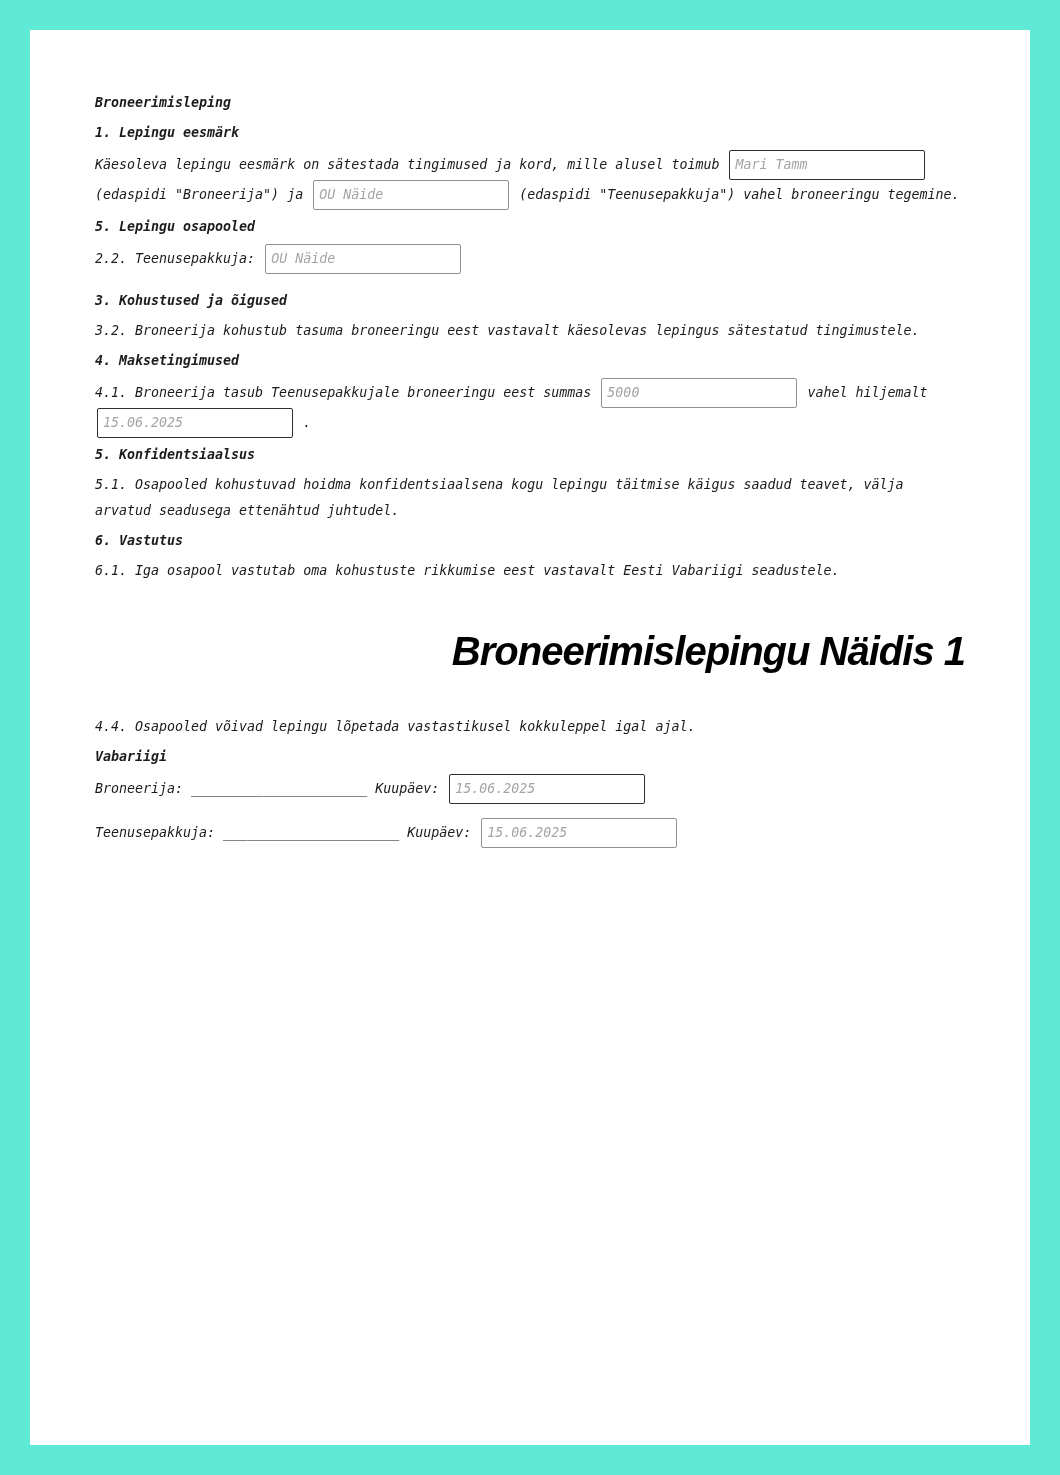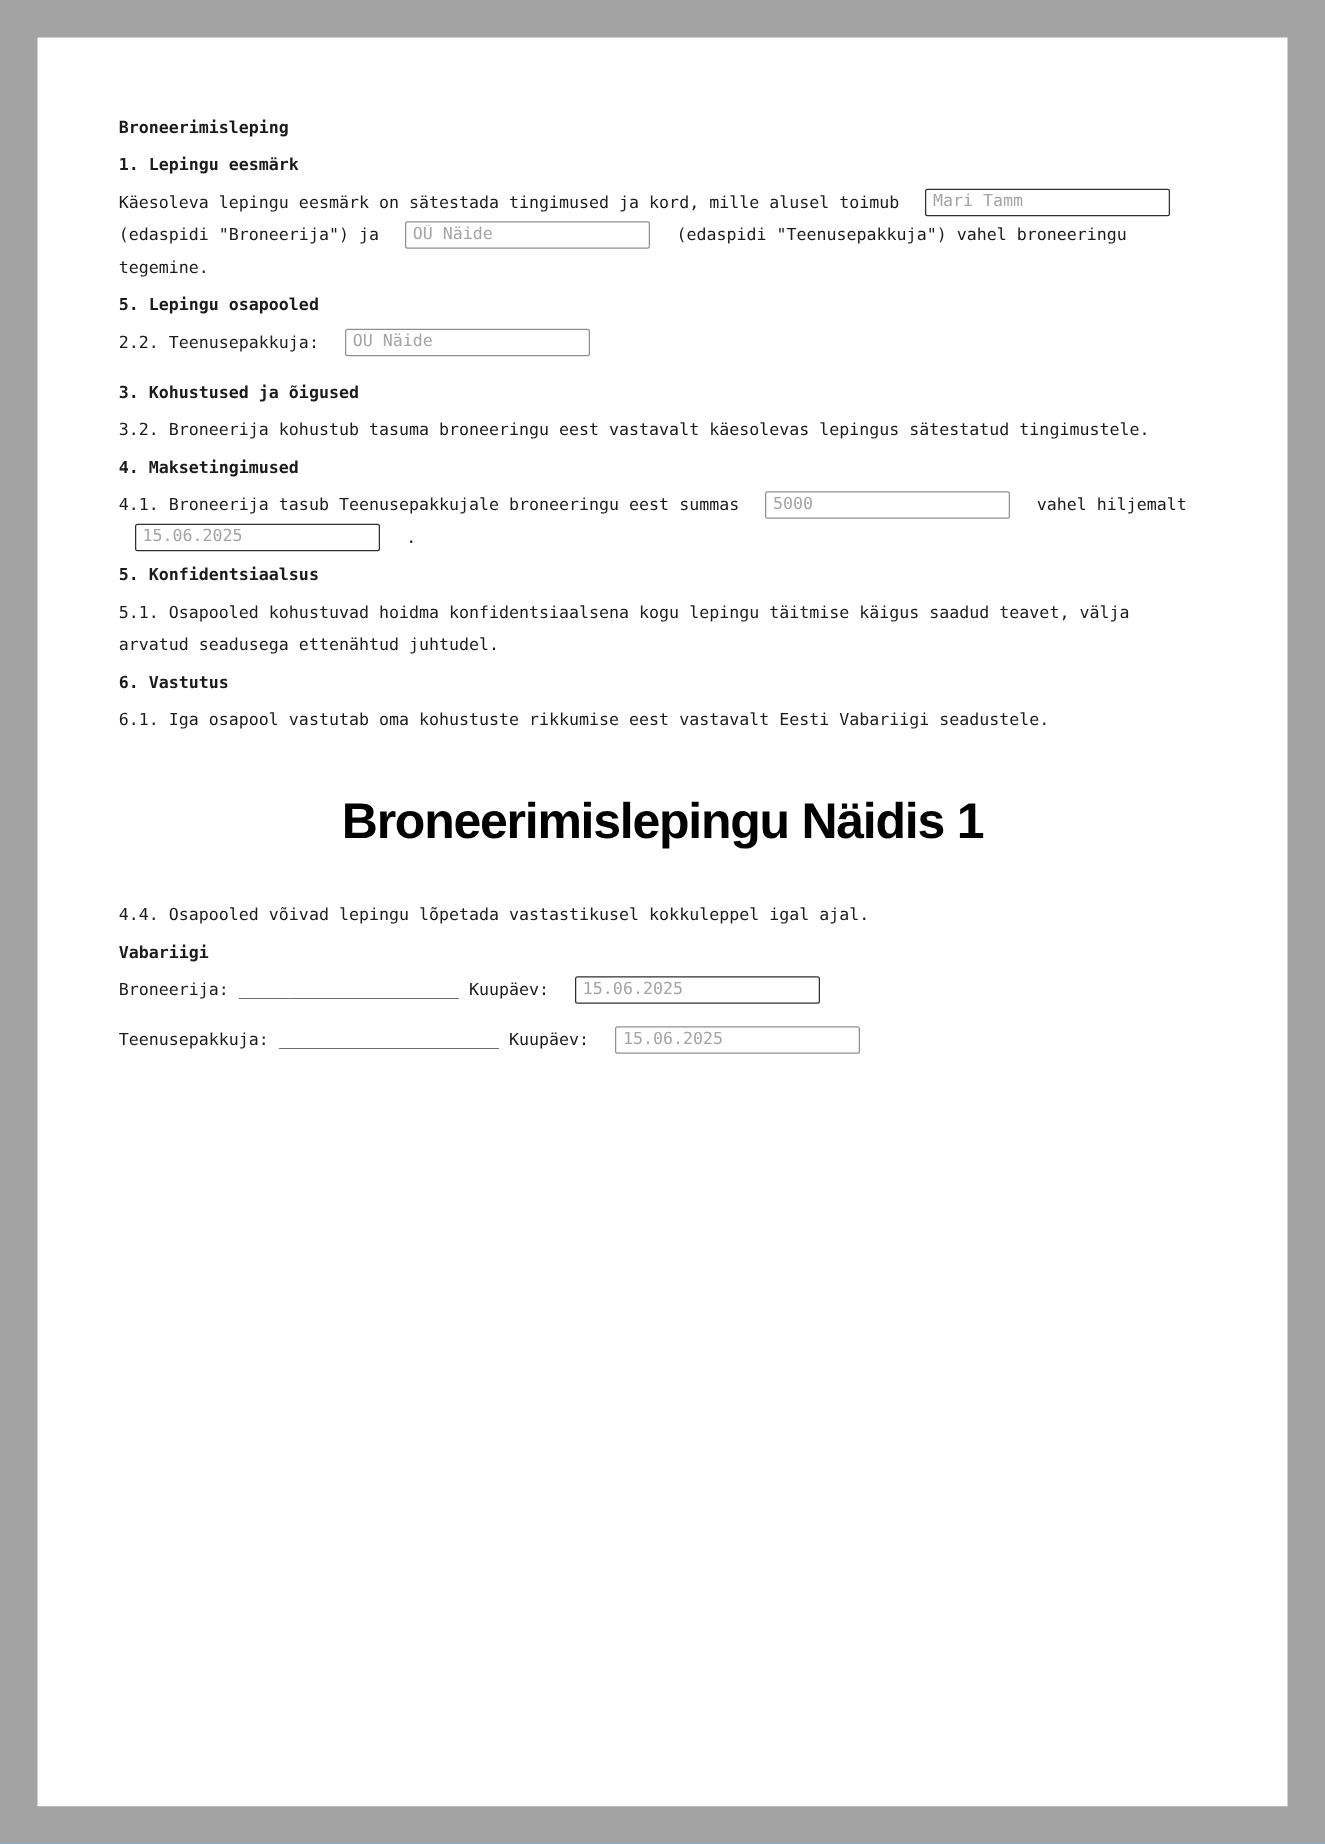--- a/index.html
+++ b/index.html
@@ -4,23 +4,24 @@
 <style>
   html, body {
     margin: 0;
     padding: 0;
     background: #2AA9FF;
     font-family: "DejaVu Sans Mono", "Liberation Mono", monospace;
   }
   .viewport {
     width: 1060px;
     height: 1475px;
-    background: #a3a3a3;
+    background: #5eead4;
     box-sizing: border-box;
     padding: 30px;
+    font-style: italic;
   }
   .card {
     background: #ffffff;
     width: 1000px;
     height: 1415px;
     box-sizing: border-box;
     padding: 60px 65px 40px 65px;
     overflow: hidden;
   }
   .doc {
@@ -40,34 +41,34 @@
   .ti {
     box-sizing: border-box;
     width: 196px;
     height: 22px;
     border: 1px solid #909090;
     border-radius: 2px;
     background: #ffffff;
     font: inherit;
     font-size: 13.3px;
     color: #444444;
-    padding: 2px 5px;
+    padding: 14px 5px;
     vertical-align: middle;
-    margin: 0 13px;
+    margin: 0 2px;
   }
   .ti::placeholder { color: #a4a4a4; opacity: 1; }
   .ti.dark { border-color: #2f2f2f; }
   .big-title {
     font-family: "Liberation Sans", sans-serif;
     font-weight: bold;
     font-size: 40px;
     line-height: 46px;
     letter-spacing: -1px;
     color: #000000;
-    text-align: center;
+    text-align: right;
     margin: 44px 0 40px 0;
   }
   .sig-line { letter-spacing: 0; }
 </style>
 </head>
 <body>
 
 <div class="viewport">
   <div class="card">
     <div class="doc">

